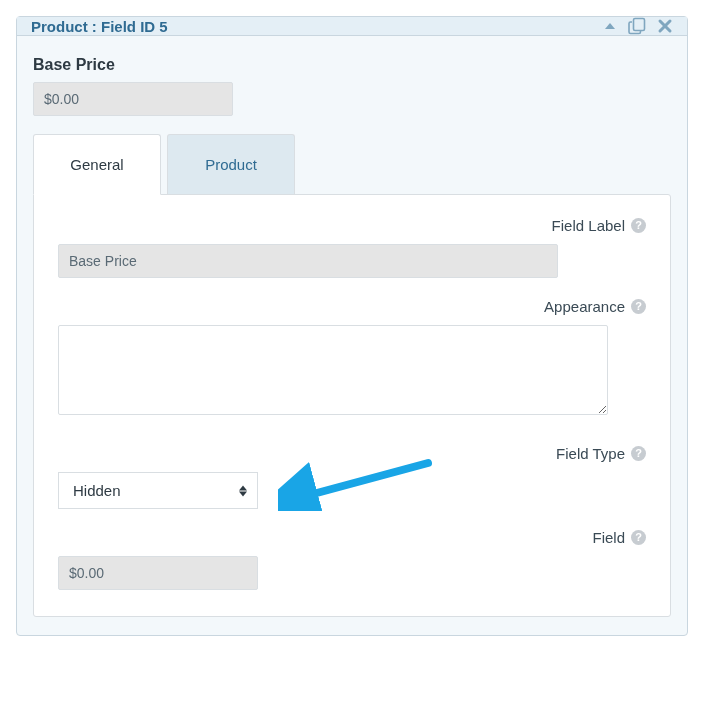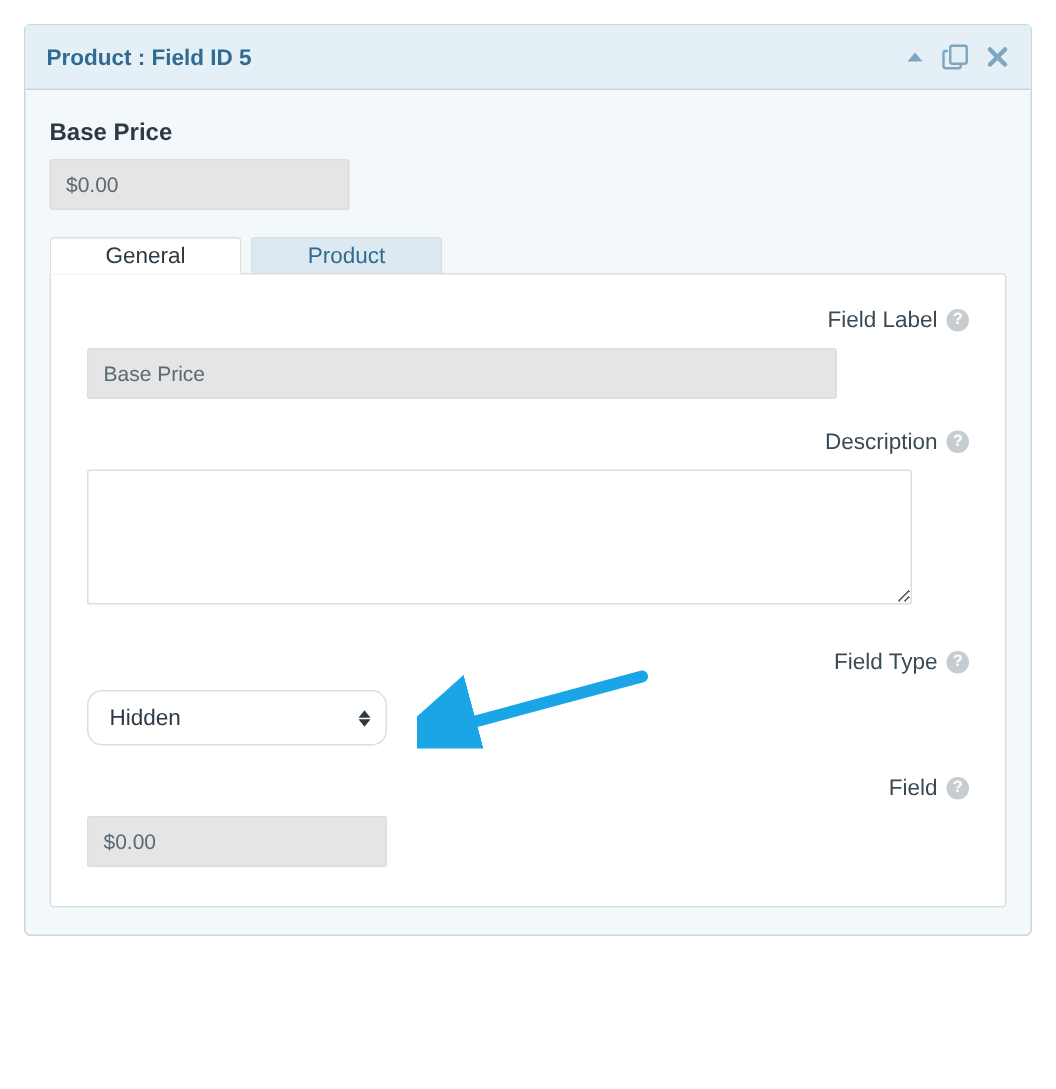--- a/index.html
+++ b/index.html
@@ -22,38 +22,38 @@
   body{font-family:-apple-system,BlinkMacSystemFont,"Segoe UI",Helvetica,Arial,sans-serif;color:var(--text);}
   .stage{width:704px;height:726px;position:relative;}
   .panel{
     position:absolute;left:16px;top:16px;width:670px;
     border:1px solid var(--panel-border);border-radius:4px;overflow:visible;background:var(--panel-bg);
   }
   .panel-header{
     background:var(--panel-header-bg);
     color:var(--panel-header-text);
     font-weight:600;font-size:15px;
-    padding:12px 14px;
+    padding:0 14px;
     border-bottom:1px solid var(--panel-border);
     display:flex;align-items:center;justify-content:space-between;
   }
   .panel-header .icons{display:flex;align-items:center;gap:10px;color:var(--icon);}
   .panel-header .icon{display:inline-flex;align-items:center;justify-content:center;cursor:pointer;}
   .panel-body{padding:16px 16px 18px 16px;}
   .field-label{font-weight:600;font-size:16px;color:#2e3a43;margin:4px 0 8px 0;}
   .text-input{
     border:1px solid var(--input-border);border-radius:2px;background:#e5e5e5;
     padding:8px 10px;font-size:14px;color:#5a6a75;width:200px;box-sizing:border-box;
   }
   .text-input.wide{width:500px;}
   .text-input.small{width:200px;}
   .tabs-wrap{margin-top:18px;}
   .tab-bar{display:flex;position:relative;z-index:2;}
   .tab{
-    padding:3px 0;width:128px;text-align:center;font-size:15px;
+    padding:21px 0;width:128px;text-align:center;font-size:15px;
     border:1px solid var(--tab-border);border-bottom:none;cursor:pointer;
     border-top-left-radius:3px;border-top-right-radius:3px;margin-right:6px;
     background:var(--tab-inactive-bg);color:var(--tab-inactive-text);
     box-sizing:border-box;
   }
   .tab.active{background:#fff;color:#2e3a43;border-bottom:1px solid #fff;margin-bottom:-1px;}
   .tab-content{
     background:#fff;border:1px solid var(--tab-border);border-radius:0 3px 3px 3px;
     padding:22px 24px 26px 24px;position:relative;z-index:1;
   }
@@ -63,21 +63,21 @@
   .help{
     width:15px;height:15px;border-radius:50%;background:var(--help-bg);color:#fff;
     display:inline-flex;align-items:center;justify-content:center;font-size:11px;font-weight:700;cursor:pointer;
     line-height:1;
   }
   textarea.text-area{
     width:550px;height:90px;border:1px solid var(--input-border);border-radius:2px;background:#fff;
     resize:both;box-sizing:border-box;font-family:inherit;font-size:14px;padding:8px 10px;display:block;
   }
   .select-shell{
-    position:relative;width:200px;border:1px solid var(--input-border);border-radius:10px;background:#fff;
+    position:relative;width:200px;border:1px solid var(--input-border);border-radius:0;background:#fff;
     display:flex;align-items:center;box-sizing:border-box;
   }
   .select-shell select{
     appearance:none;-webkit-appearance:none;-moz-appearance:none;
     border:none;background:transparent;font-size:15px;color:#2e3a43;
     padding:9px 30px 9px 14px;width:100%;outline:none;
   }
   .select-caret{
     position:absolute;right:10px;top:50%;transform:translateY(-50%);
     display:flex;flex-direction:column;gap:1px;pointer-events:none;
@@ -135,21 +135,21 @@
           <div class="form-row">
             <div class="row-label">
               <span>Field Label</span>
               <span class="help">?</span>
             </div>
             <input type="text" class="text-input wide" value="Base Price" style="">
           </div>
 
           <div class="form-row">
             <div class="row-label">
-              <span>Description</span>
+              <span>Appearance</span>
               <span class="help">?</span>
             </div>
             <textarea class="text-area" style=""></textarea>
           </div>
 
           <div class="form-row" style="position:relative;margin-top:30px;">
             <div class="row-label">
               <span>Field Type</span>
               <span class="help">?</span>
             </div>

